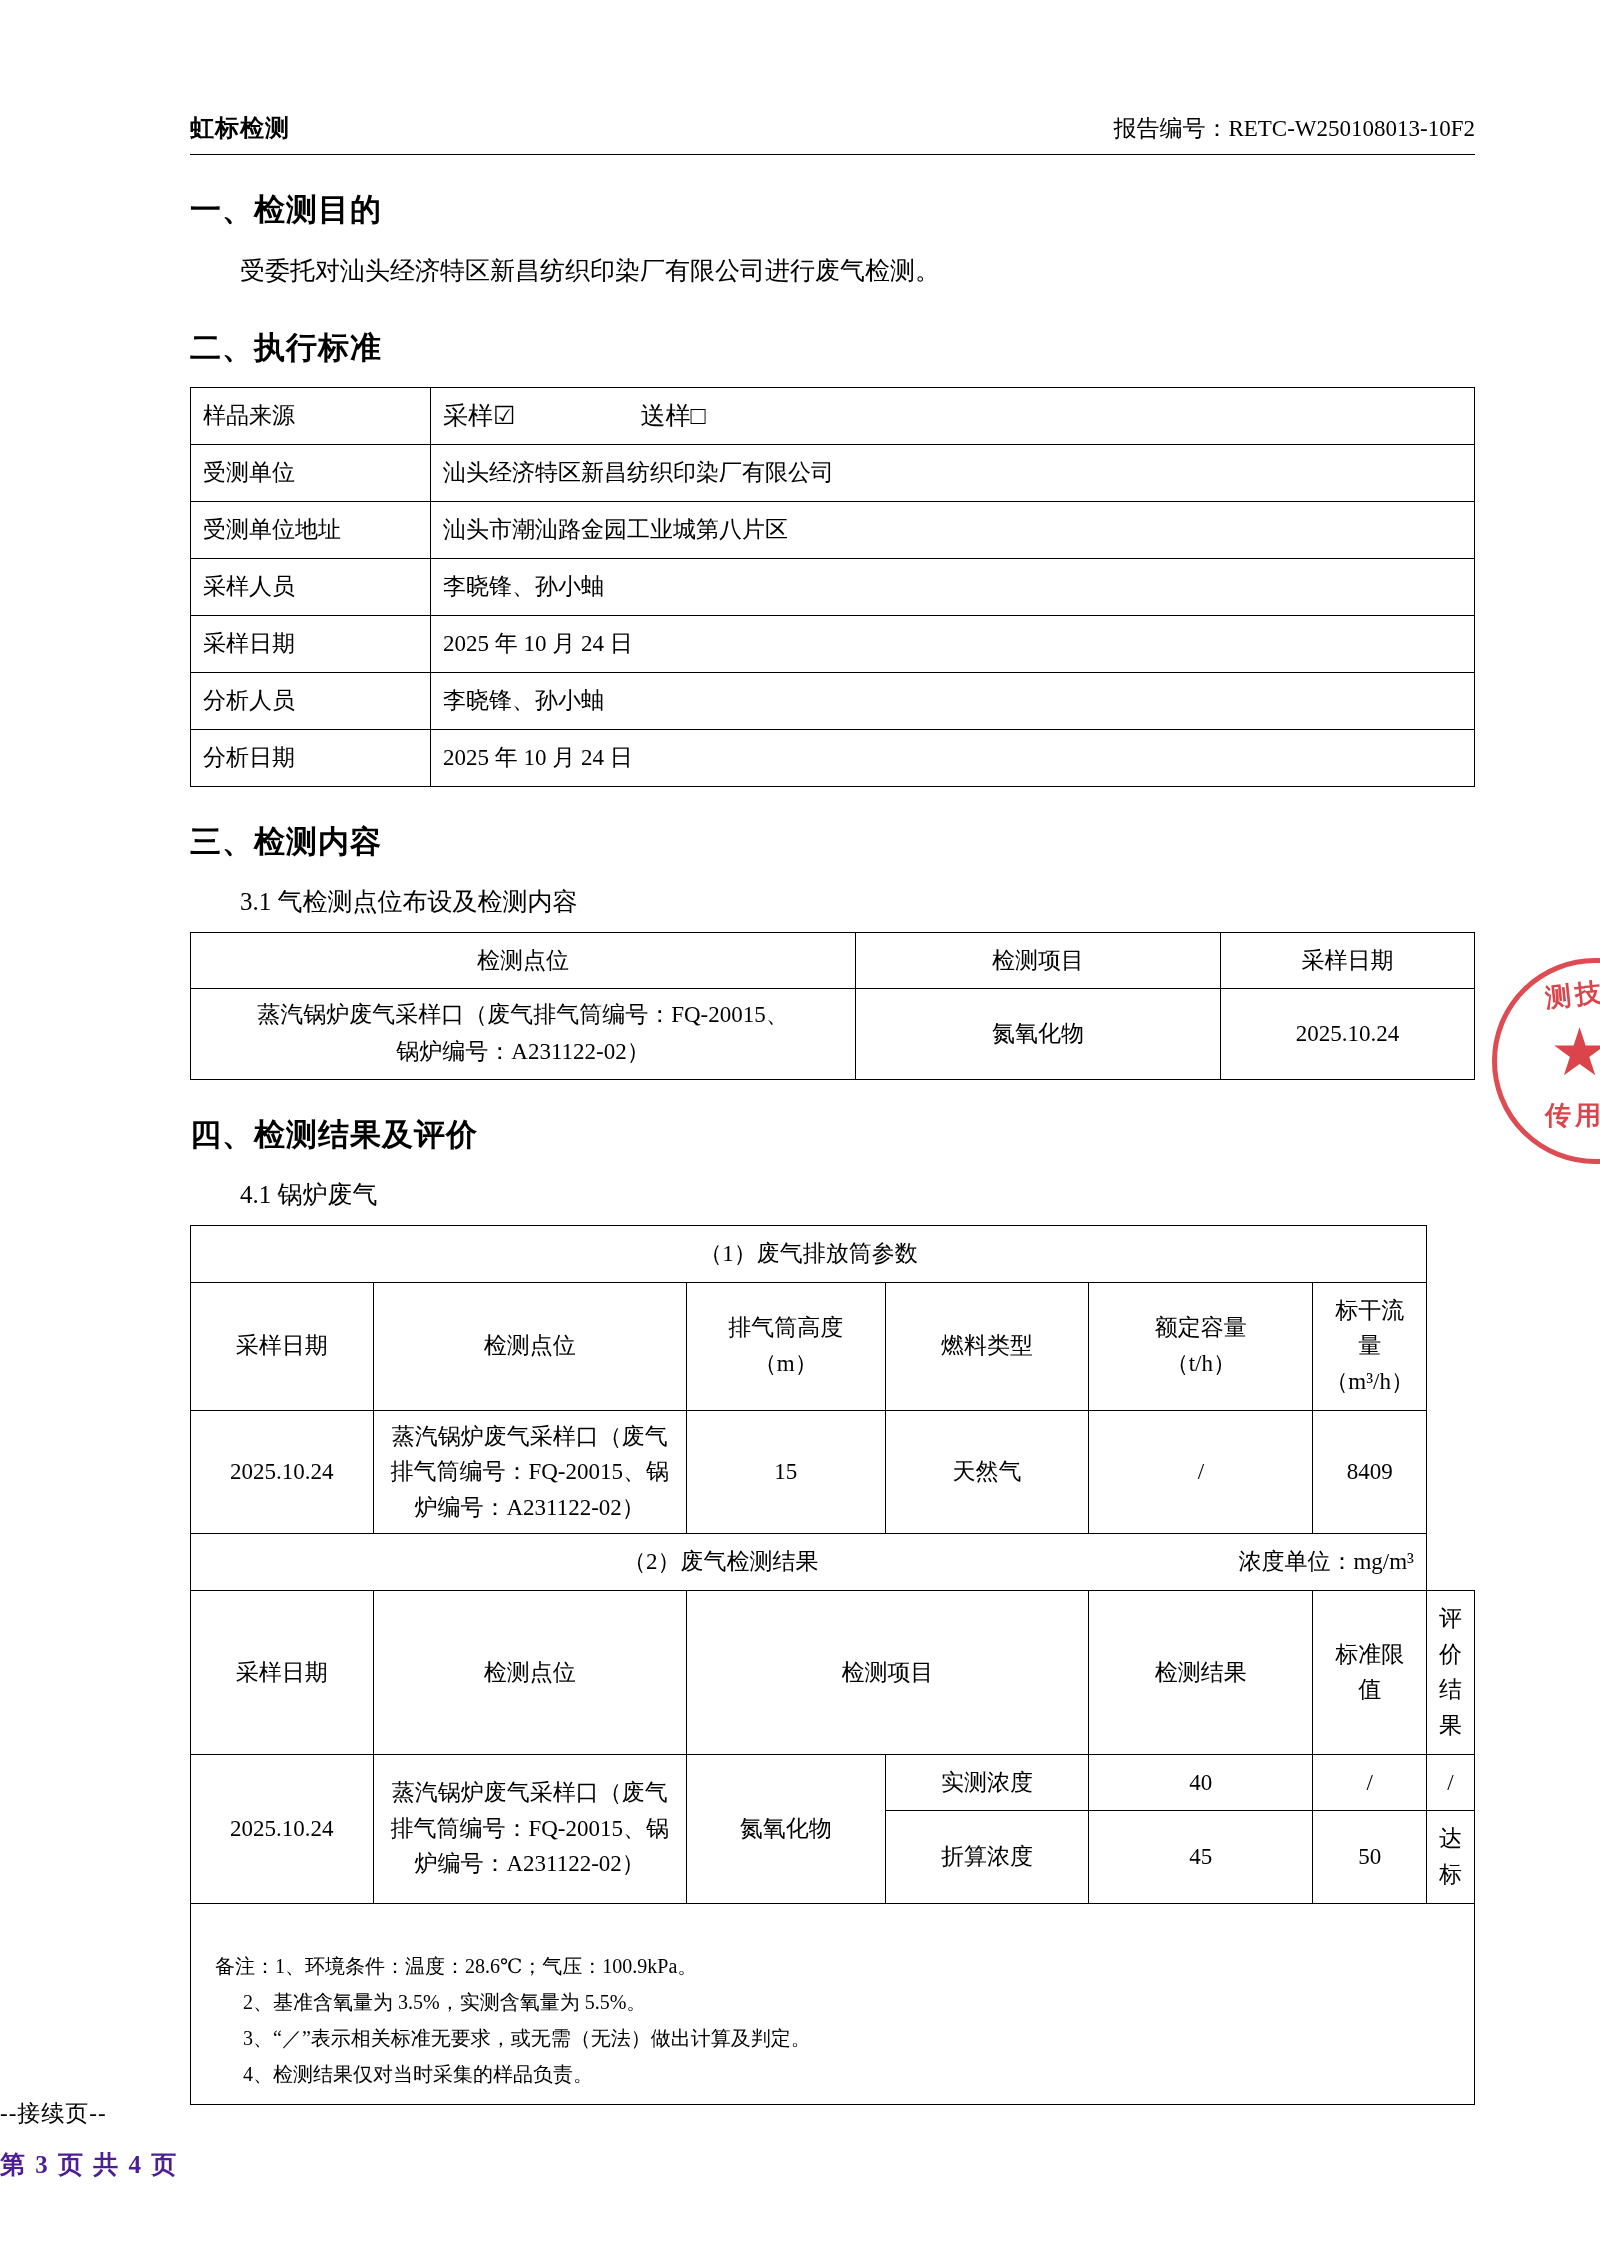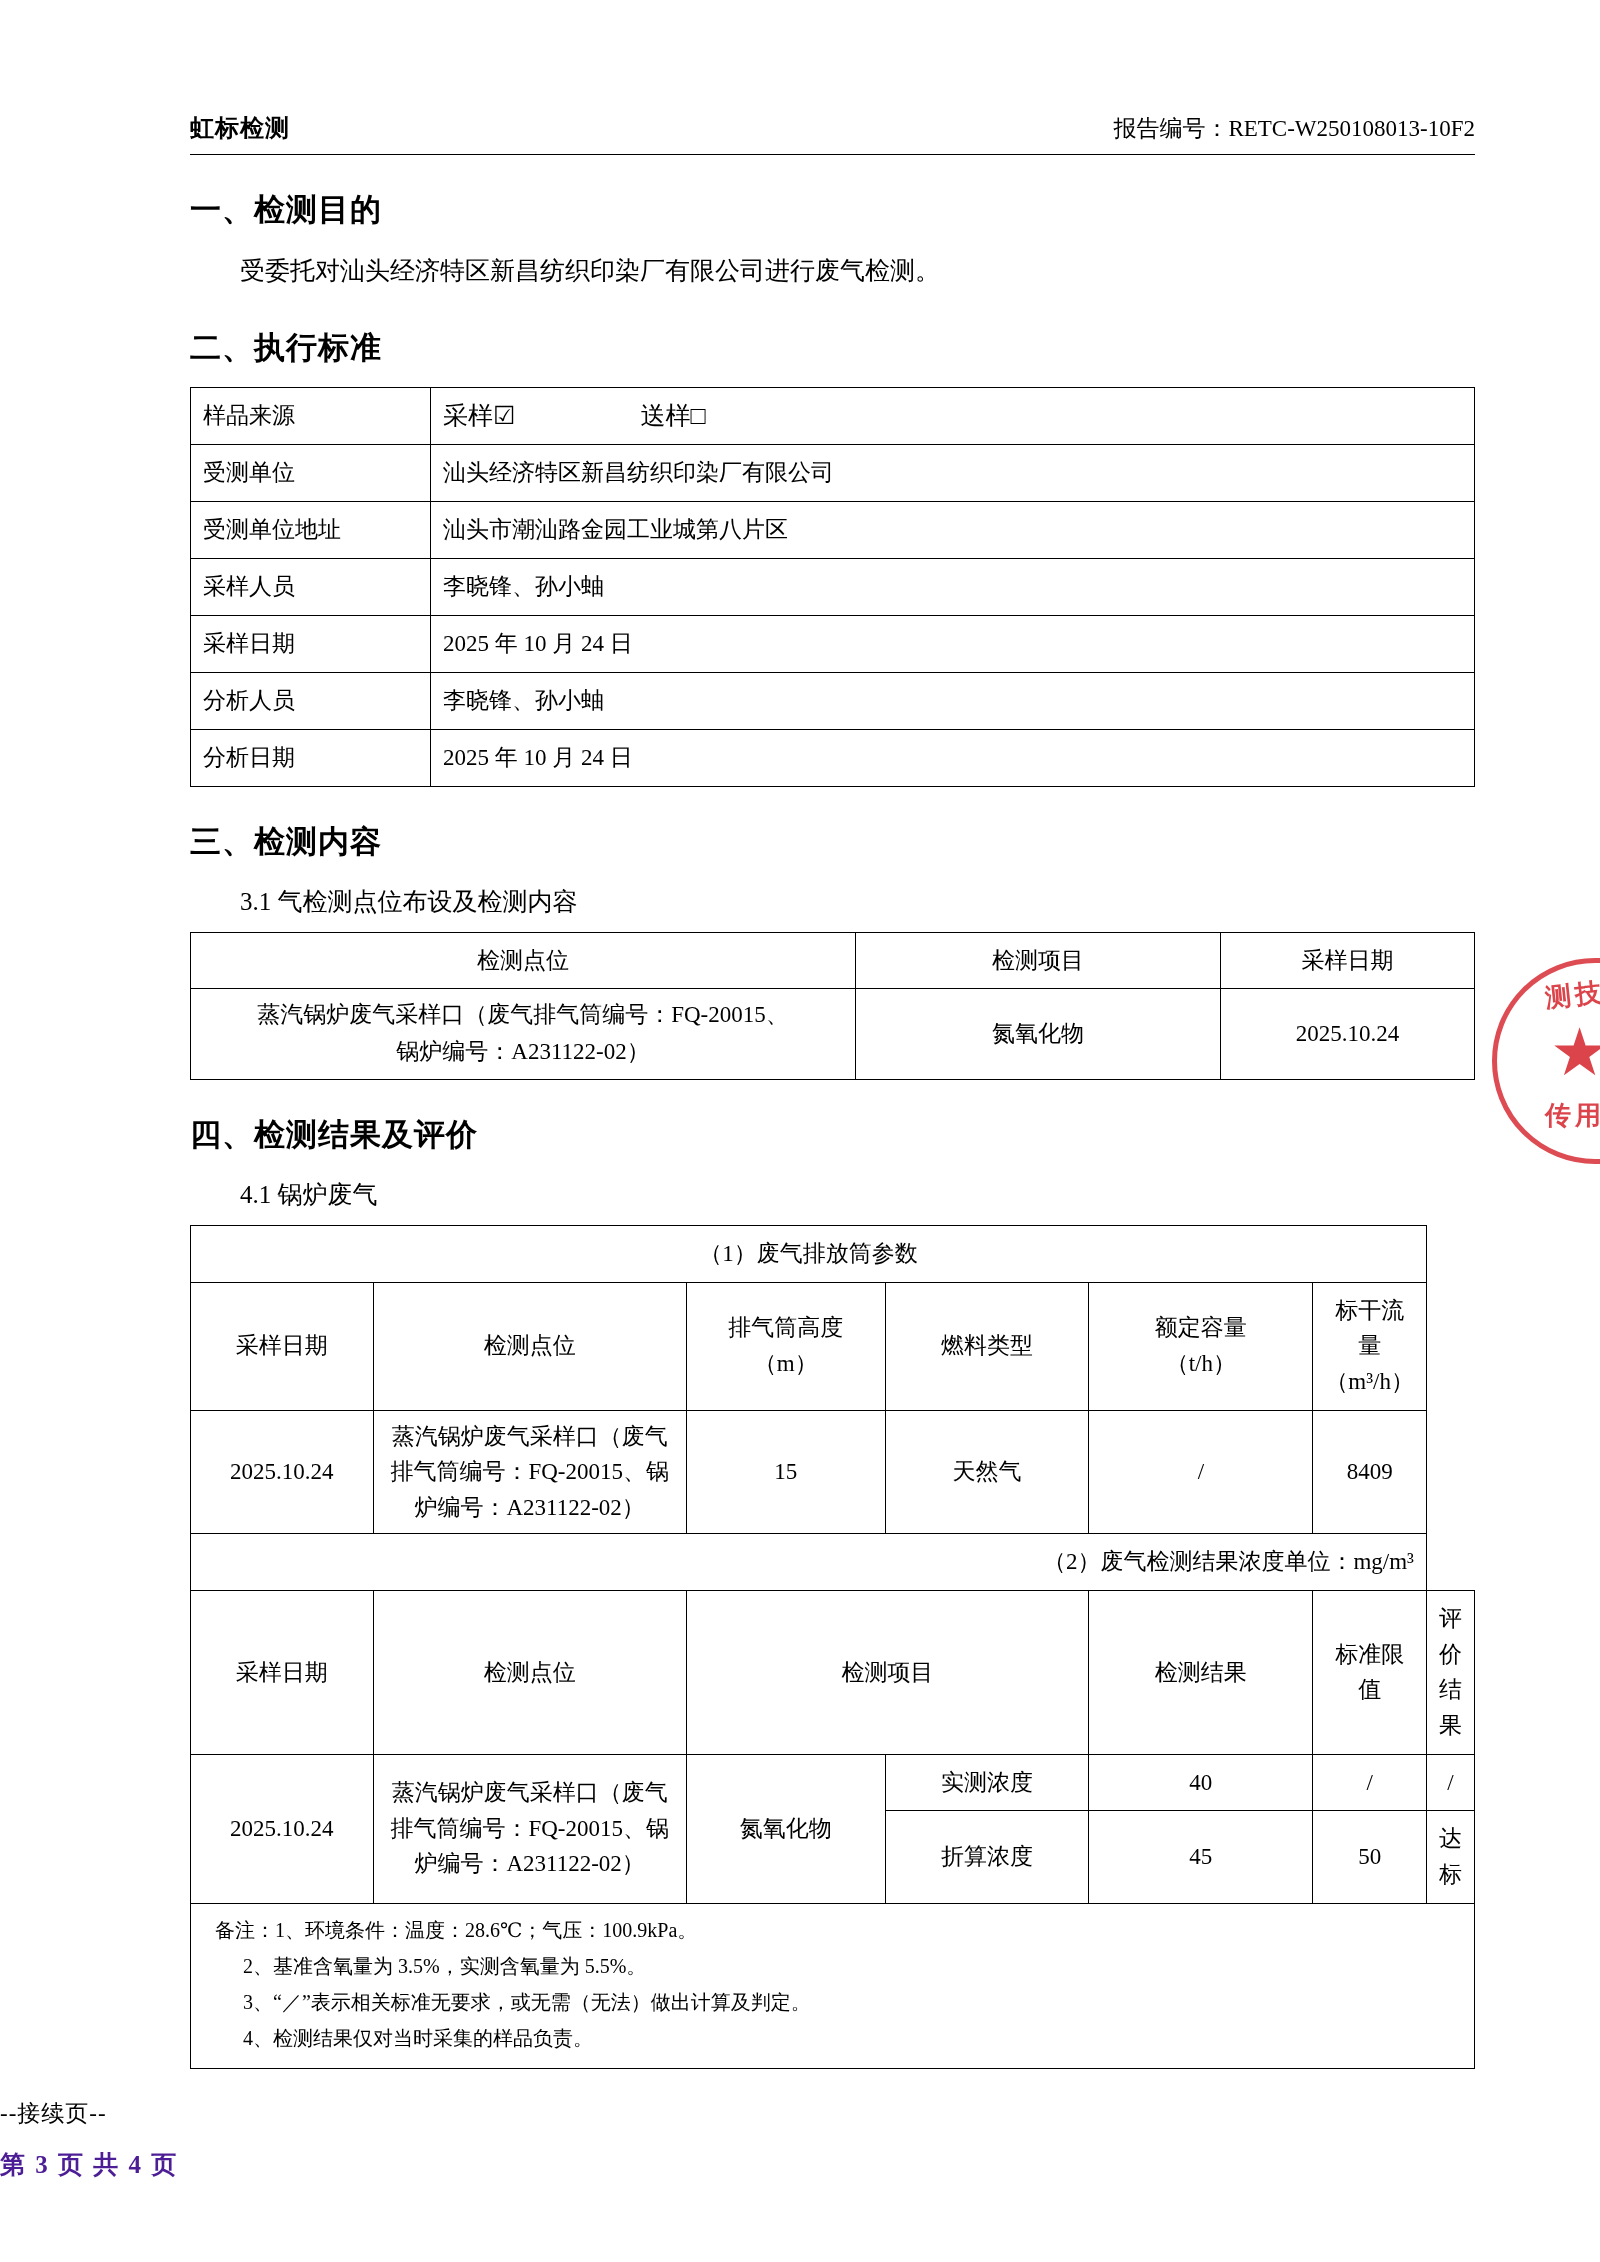--- a/index.html
+++ b/index.html
@@ -88,35 +88,35 @@
   .t-info td { height: 36px; }
 
   .t-content td { text-align: center; line-height: 1.55; }
 
   .t-res td { text-align: center; line-height: 1.55; }
   .t-res .secrow {
     text-align: center;
     font-size: 23px;
   }
   .t-res .unitrow {
-    text-align: right;
+    text-align: center;
     position: relative;
     margin-left: 48px;
   }
   .unitrow .unit {
     float: right;
   }
   .t-res .notes {
     text-align: left;
     font-size: 20px;
     line-height: 1.8;
     padding: 8px 12px 12px 24px;
   }
   .notes div { white-space: nowrap; }
-  .notes .n1 { text-indent: 0; }
+  .notes .n1 { text-indent: 0; margin-top: 36px; }
   .notes .n2 { text-indent: 28px; font-family: Liberation Serif, serif; }
 
   
   .footer {
     position: absolute;
     left: 0;
     right: 0;
     text-align: left;
   }
   .cont-mark {

